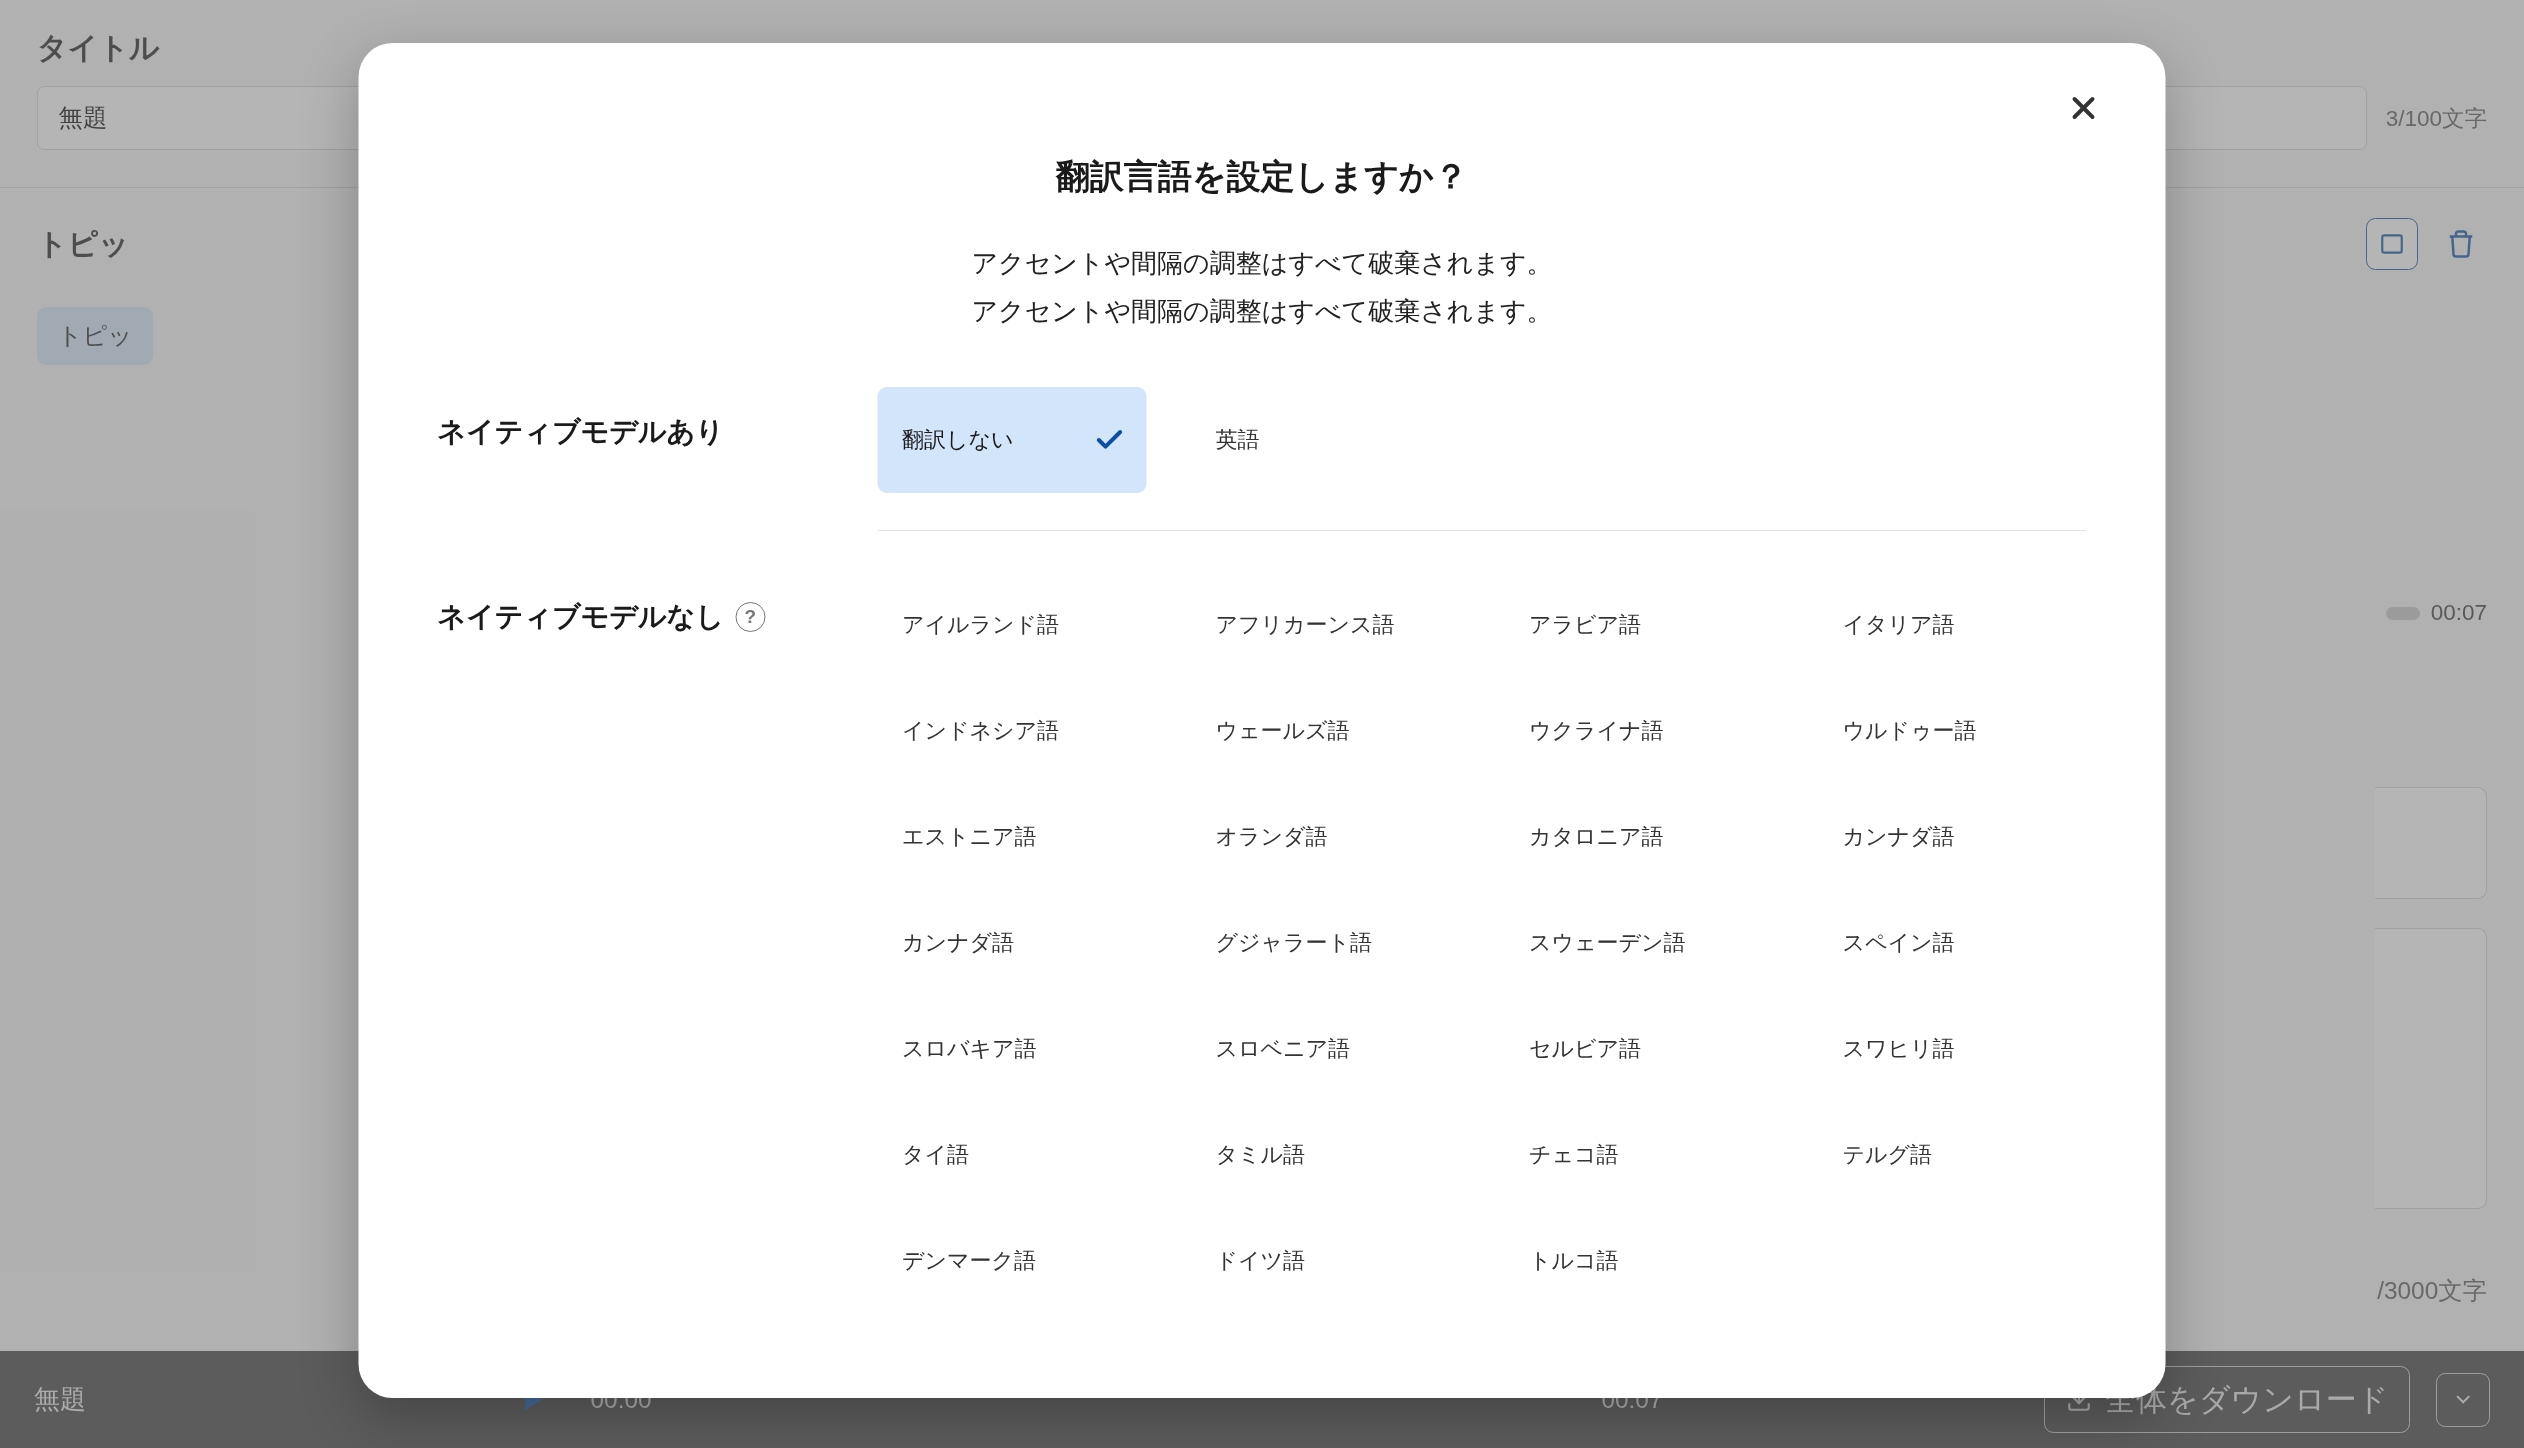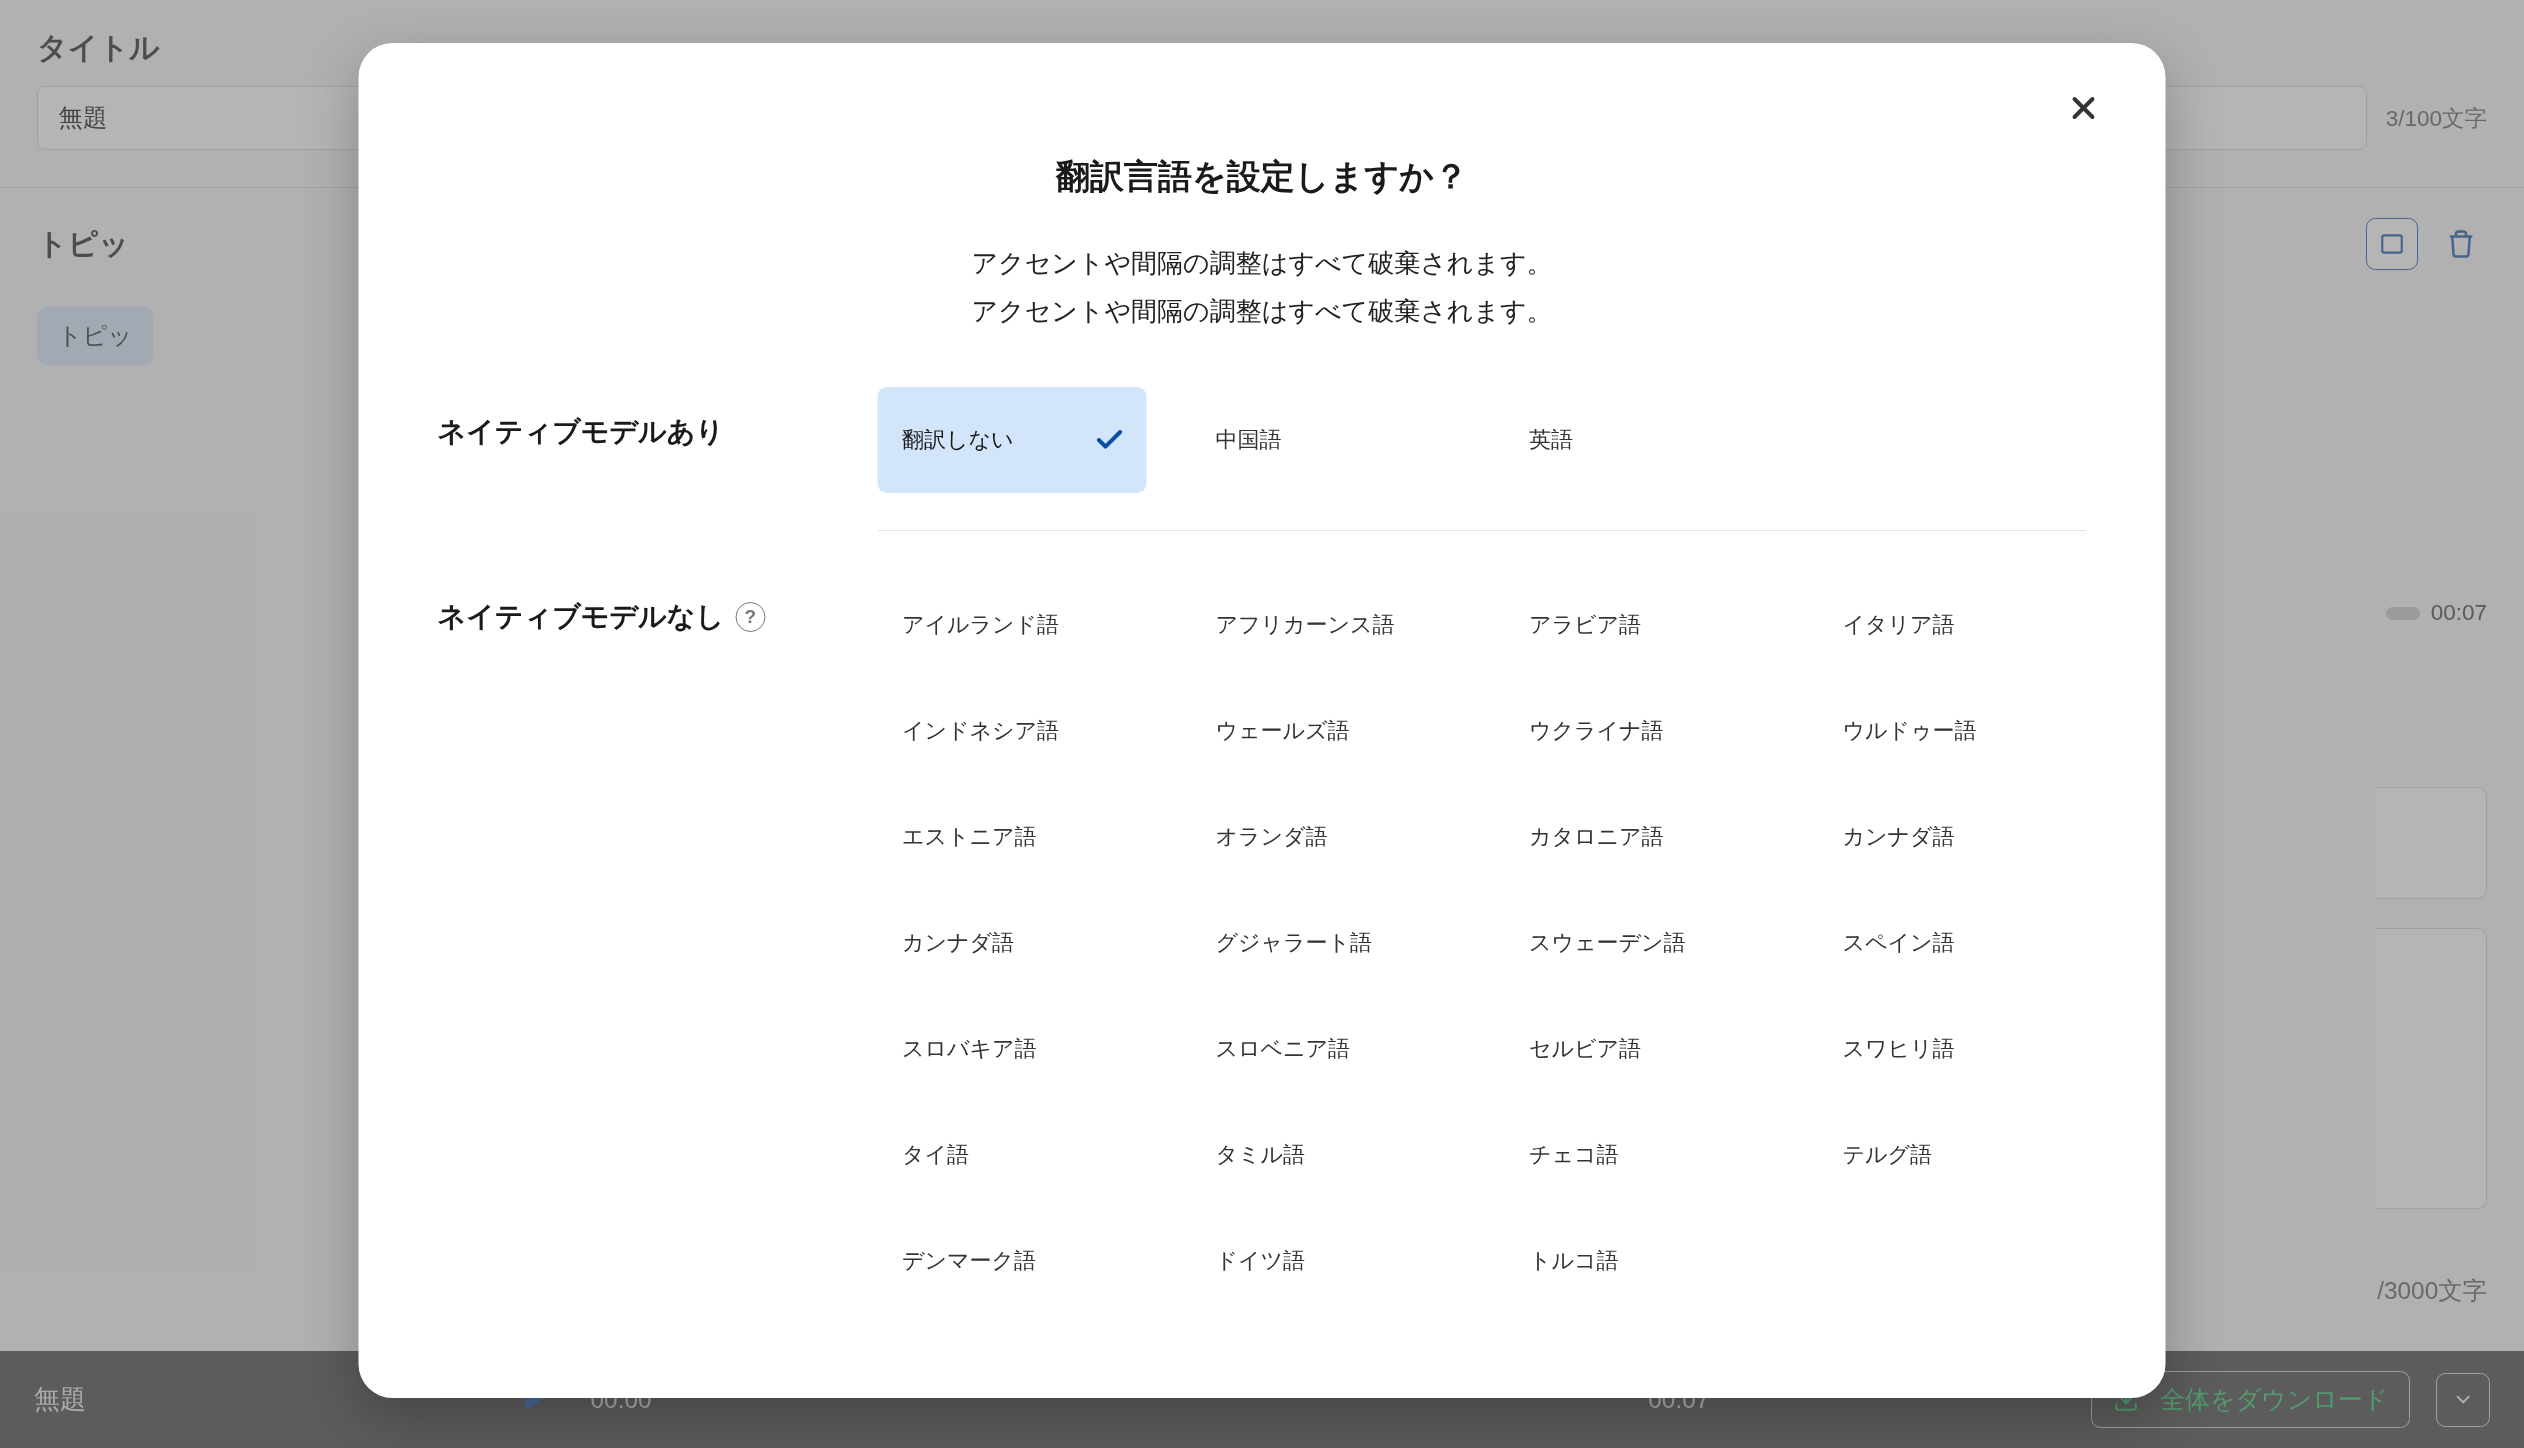--- a/index.html
+++ b/index.html
@@ -248,26 +248,26 @@
   .bb-play {
     width:51px; height:51px;
     display:flex; align-items:center; justify-content:center;
     color:#0a57c2;
     margin-left:394px;
   }
   .bb-time { font-size:24.4px; color:#e8e8e8; margin-left:7.5px; }
   .bb-spacer { flex:1; }
   .bb-time-right { font-size:24.4px; color:#e8e8e8; }
   .bb-download {
-    display:flex; align-items:center; gap:21px;
+    display:flex; align-items:center; gap:13px;
     border:1.9px solid #cfcfcf;
     border-radius:9.4px;
     padding:11.2px 20.6px;
-    font-size:25px;
-    color:#22c55e;
+    font-size:31px;
+    color:#e5e5e5;
     margin-left:356px;
   }
   .bb-chevron {
     border:1.9px solid #cfcfcf;
     border-radius:9.4px;
     width:54px; height:54px;
     display:flex; align-items:center; justify-content:center;
     color:#e8e8e8;
   }
 
@@ -363,23 +363,20 @@
           <div class="options-grid" id="native-grid">
               <div class="option selected">
                 <span>翻訳しない</span>
                 <span class="check">
                   <svg width="32" height="32" viewBox="0 0 24 24" fill="none" stroke="currentColor" stroke-width="3" stroke-linecap="round" stroke-linejoin="round">
                     <polyline points="20 6 9 17 4 12"></polyline>
                   </svg>
                 </span>
               </div>
               <div class="option">
-                <span>中国語</span>
-              </div>
-              <div class="option">
                 <span>英語</span>
               </div>
               <div></div>
             </div>
           <hr class="hr">
         </div>
       </div>
 
       <div class="section-row">
         <div class="section-label">

